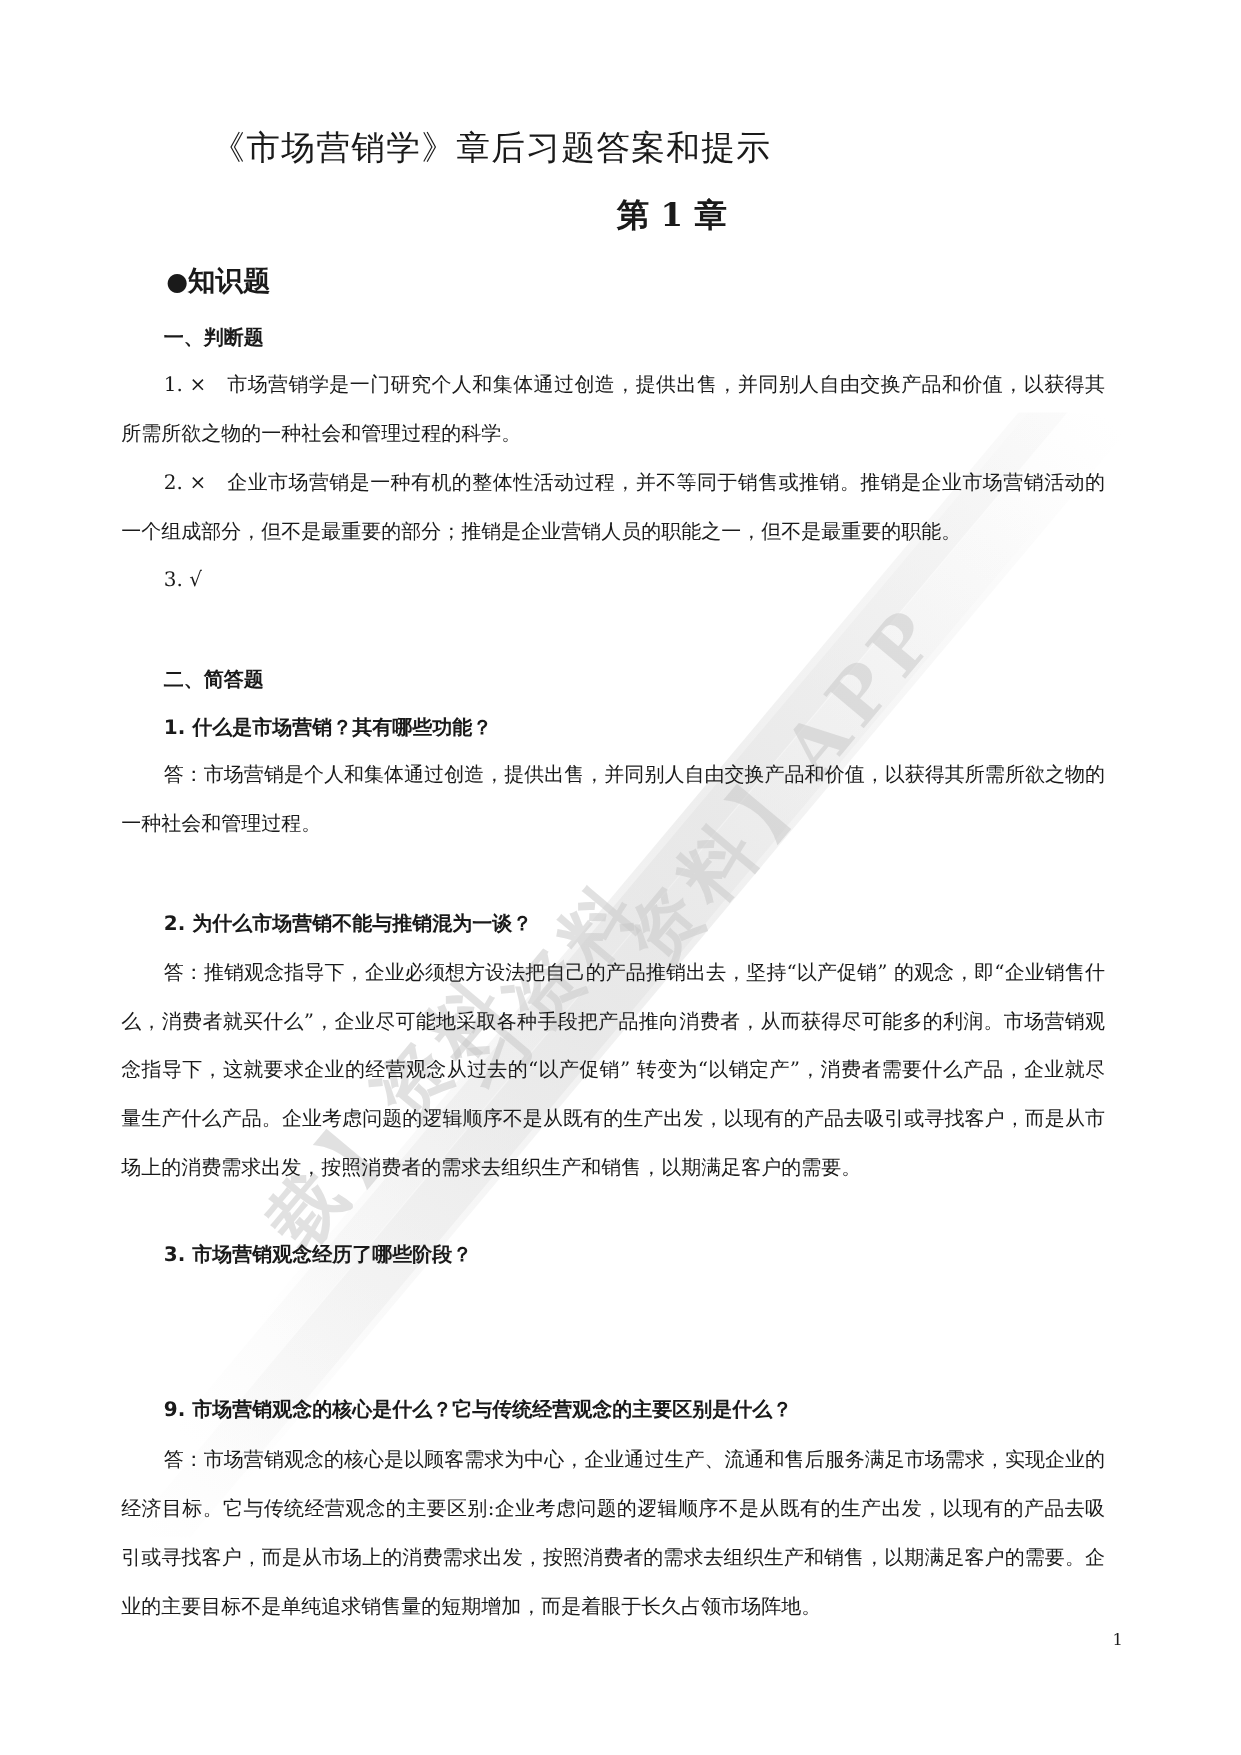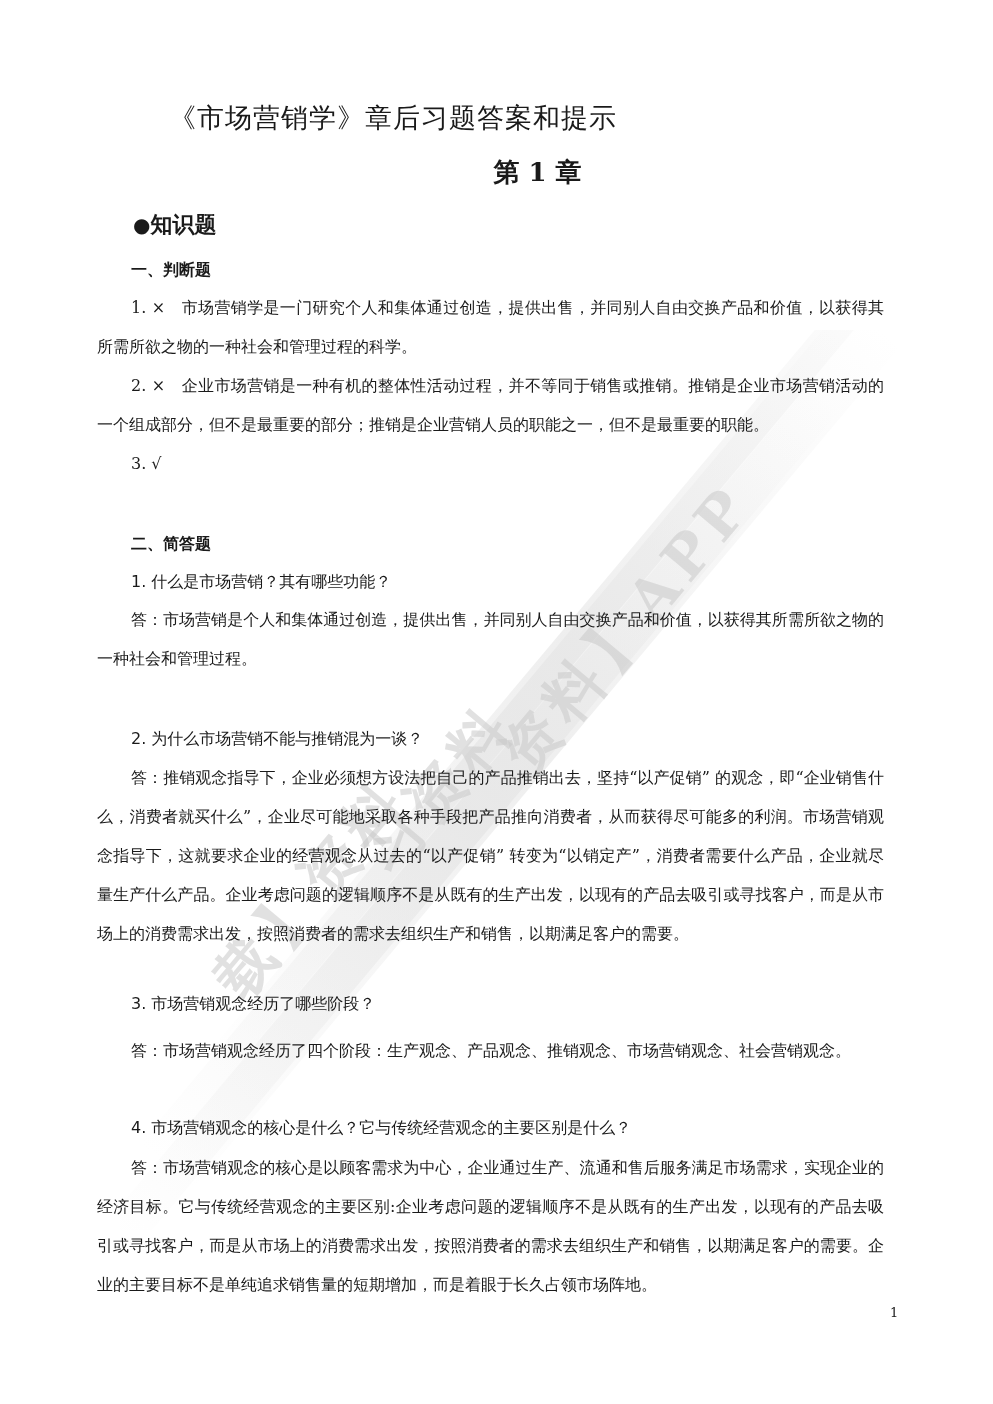--- a/index.html
+++ b/index.html
@@ -7,21 +7,21 @@
          font-family: "DejaVu Serif", "Liberation Serif", serif; color: #1a1a1a; }
   .page { position: absolute; left: 0; top: 0; width: 993px; height: 1404px; }
   .watermark { position: absolute; left: 120px; top: 330px; width: 780px; height: 900px; pointer-events: none; overflow: hidden; }
   .wm-band { position: absolute; background: linear-gradient(90deg, rgba(230,230,230,0), rgba(225,225,225,0.55), rgba(230,230,230,0)); transform: rotate(-50deg); transform-origin: center; }
   .wm-text { position: absolute; color: rgba(200,200,200,0.55); font-weight: bold; font-size: 58px; transform: rotate(-50deg); white-space: nowrap; letter-spacing: 8px; font-family: "DejaVu Serif", serif; }
   .title { position: absolute; left: 0; width: 786px; top: 100px; text-align: center; font-size: 27px; letter-spacing: 1px; }
   .chapter { position: absolute; left: 0; width: 993px; top: 155px; text-align: center; font-size: 26px; font-weight: bold; padding-left: 41px; }
   .section { position: absolute; left: 95px; top: 210px; font-size: 22px; font-weight: bold; font-family: "DejaVu Sans", sans-serif; margin-left: 38px; }
   .section .bullet { font-size: 20px; }
   .sub { position: absolute; left: 131px; font-size: 16px; font-weight: bold; font-family: Liberation Sans, sans-serif; }
-  .q { position: absolute; left: 131px; font-size: 16px; font-weight: normal; font-family: "DejaVu Sans", sans-serif; }
+  .q { position: absolute; left: 131px; font-size: 16px; font-weight: bold; font-family: "DejaVu Sans", sans-serif; }
   .para { position: absolute; left: 97px; width: 787px; font-size: 16px; line-height: 39px; text-indent: 34px; text-align: justify; }
   .para.noind { text-indent: 36px; }
   .pageno { position: absolute; left: 890px; top: 1305px; font-size: 13px; }
 </style>
 </head>
 <body>
 
 <div class="page">
 
   <div class="watermark">
@@ -48,19 +48,18 @@
 
   <div class="sub" style="top:534px;">二、简答题</div>
 
   <div class="q" style="top:572px;">1. 什么是市场营销？其有哪些功能？</div>
   <div class="para" style="top:600px;">答：市场营销是个人和集体通过创造，提供出售，并同别人自由交换产品和价值，以获得其所需所欲之物的一种社会和管理过程。</div>
 
   <div class="q" style="top:729px;">2. 为什么市场营销不能与推销混为一谈？</div>
   <div class="para" style="top:758px;">答：推销观念指导下，企业必须想方设法把自己的产品推销出去，坚持“以产促销” 的观念，即“企业销售什么，消费者就买什么”，企业尽可能地采取各种手段把产品推向消费者，从而获得尽可能多的利润。市场营销观念指导下，这就要求企业的经营观念从过去的“以产促销” 转变为“以销定产”，消费者需要什么产品，企业就尽量生产什么产品。企业考虑问题的逻辑顺序不是从既有的生产出发，以现有的产品去吸引或寻找客户，而是从市场上的消费需求出发，按照消费者的需求去组织生产和销售，以期满足客户的需要。</div>
 
   <div class="q" style="top:994px;text-align:center;">3. 市场营销观念经历了哪些阶段？</div>
-  <div class="para" style="top:1031px;">答：市场营销观念经历了四个阶段：生产观念、产品观念、推销观念、市场营销观念、社会营销观念。</div>
 
-  <div class="q" style="top:1118px;">4. 市场营销观念的核心是什么？它与传统经营观念的主要区别是什么？</div>
+  <div class="q" style="top:1118px;">9. 市场营销观念的核心是什么？它与传统经营观念的主要区别是什么？</div>
   <div class="para" style="top:1148px;">答：市场营销观念的核心是以顾客需求为中心，企业通过生产、流通和售后服务满足市场需求，实现企业的经济目标。它与传统经营观念的主要区别:企业考虑问题的逻辑顺序不是从既有的生产出发，以现有的产品去吸引或寻找客户，而是从市场上的消费需求出发，按照消费者的需求去组织生产和销售，以期满足客户的需要。企业的主要目标不是单纯追求销售量的短期增加，而是着眼于长久占领市场阵地。</div>
 
   <div class="pageno">1</div>
 </div>
 
 </body></html>

